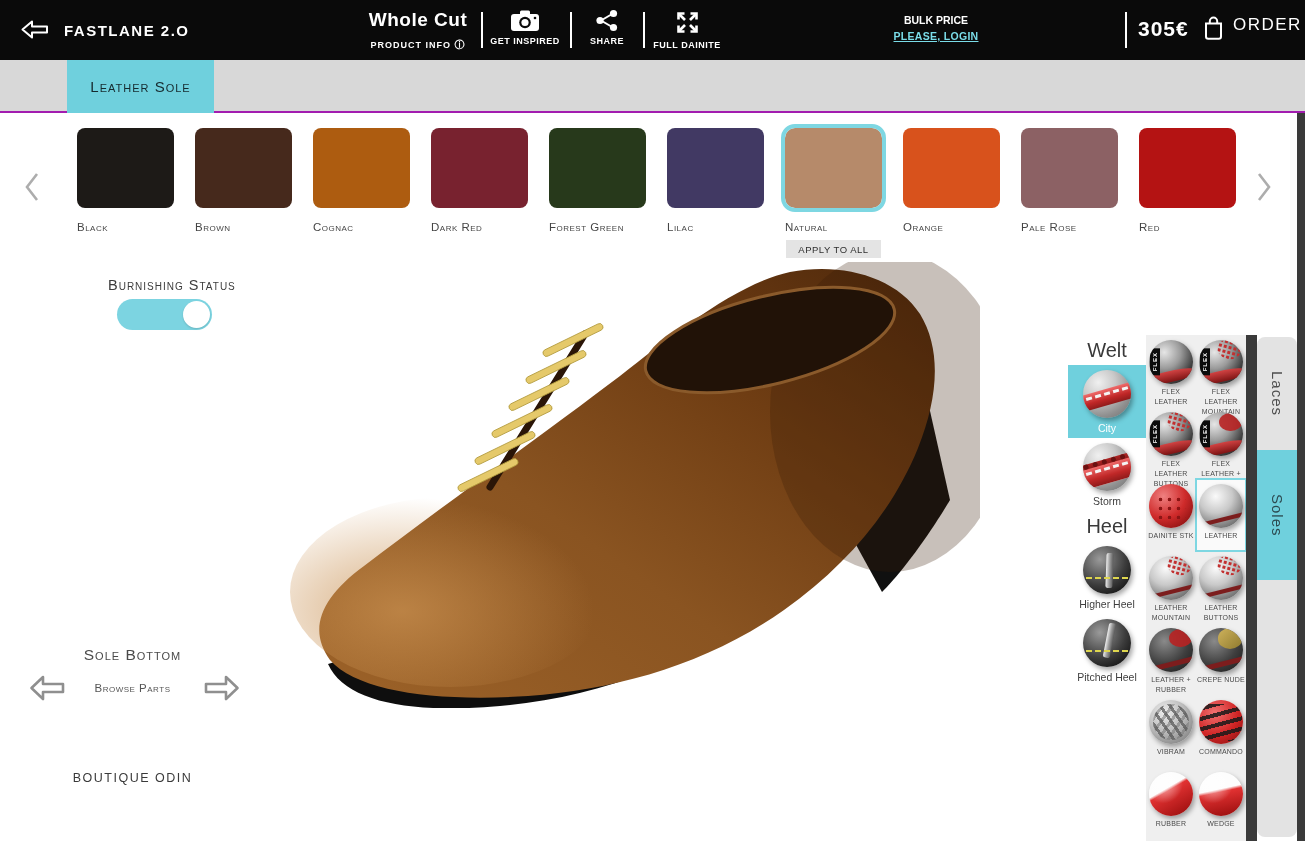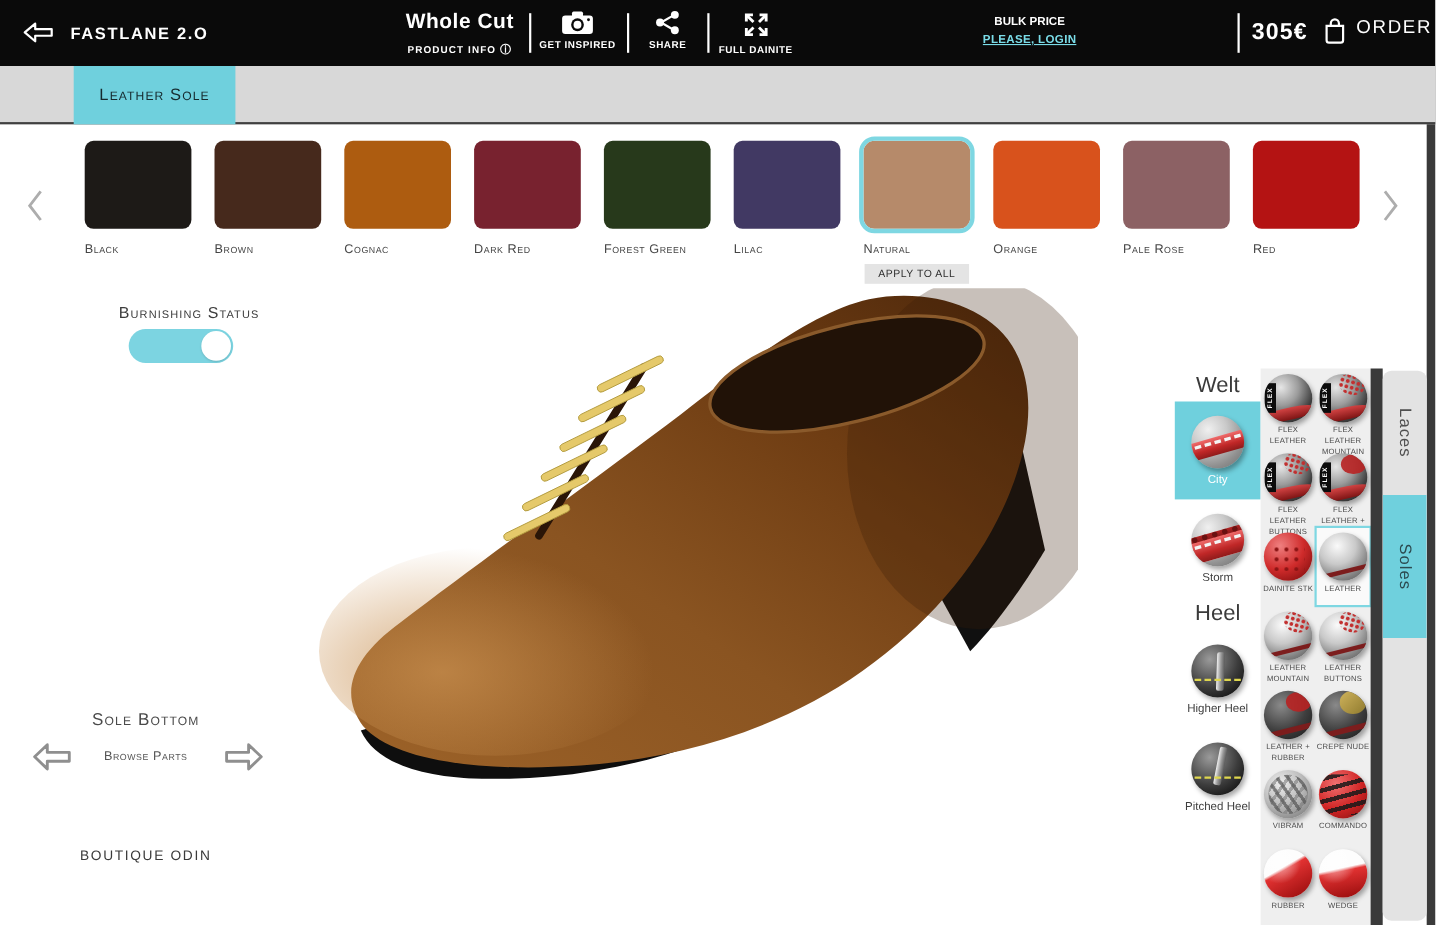--- a/index.html
+++ b/index.html
@@ -26,21 +26,21 @@
   .tb-action { position:absolute; top:9px; display:flex; flex-direction:column; align-items:center; gap:4px;
                background:none; border:none; color:#fff; font-size:9px; font-weight:bold; letter-spacing:.5px; }
   .a-inspired{left:486px; width:78px} .a-share{left:580px; width:54px} .a-full{left:650px; width:74px}
   .bulk { position:absolute; left:878px; top:13px; width:116px; text-align:center; font-size:10.5px; font-weight:bold; line-height:1.5; }
   .bulk-login { background:none; border:none; color:#7adce8; font-size:10.5px; font-weight:bold; text-decoration:underline; letter-spacing:.3px; }
   .price { position:absolute; left:1138px; top:17px; font-size:21px; font-weight:bold; letter-spacing:1px; }
   .order-btn { position:absolute; left:1203px; top:15px; display:flex; align-items:flex-start; gap:9px;
                background:none; border:none; color:#fff; font-size:17px; letter-spacing:1.5px; }
 
   
-  .ptabs { position:absolute; left:0; top:60px; width:1305px; height:53px; background:#d8d8d8; border-bottom:2px solid #404040; z-index:10; }
+  .ptabs { position:absolute; left:0; top:60px; width:1305px; height:53px; background:#d8d8d8; border-bottom:2px solid #a21caf; z-index:10; }
   .ptab-active { position:absolute; left:67px; top:0; width:147px; height:53px; background:#6fd0dd; border:none;
                  font-variant:small-caps; font-size:15px; letter-spacing:1px; color:#162a2e; }
   .chev { position:absolute; background:none; border:none; }
   .chev svg { display:block; }
   .chev-tab-left { left:22px; top:73px; }
   .chev-tab-right { left:1258px; top:73px; }
   .chev-sw-left { left:24px; top:172px; }
   .chev-sw-right { left:1256px; top:172px; }
 
   
@@ -65,21 +65,21 @@
   .sb-browse { position:absolute; left:60px; top:682px; width:145px; text-align:center; font-variant:small-caps;
                font-size:11.5px; color:#555; letter-spacing:.5px; }
   .sb-prev { position:absolute; left:28px; top:674px; background:none; border:none; }
   .sb-next { position:absolute; left:203px; top:674px; background:none; border:none; }
   .boutique { position:absolute; left:50px; top:771px; width:165px; text-align:center; font-size:12.5px; color:#3a3a3a; letter-spacing:1.5px; }
 
   
   .welt-col { position:absolute; left:1068px; top:335px; width:78px; height:506px; background:#fff;
               display:flex; flex-direction:column; align-items:center; }
   .panel-title { width:78px; height:30px; line-height:30px; text-align:center; font-size:20px; font-weight:300; color:#3a3a3a; }
-  .opt { width:78px; height:89px; display:flex; flex-direction:column; align-items:center; justify-content:center; gap:4px;
+  .opt { width:78px; height:73px; display:flex; flex-direction:column; align-items:center; justify-content:center; gap:4px;
          background:transparent; border:none; font-size:10.5px; color:#3f3f3f; }
   .opt.sel { background:#6fd0dd; color:#fff; }
 
   
   .circ { position:relative; overflow:hidden; width:44px; height:44px; border-radius:50%;
           box-shadow:2px 3px 5px rgba(0,0,0,.35); flex:none; }
   .circ.lg { width:48px; height:48px; }
 
   .welt-city,.welt-country,.welt-storm { background:radial-gradient(circle at 32% 26%, #f0f0f0, #c9c9c9 35%, #8f8f8f 70%, #6a6a6a); }
   .welt-city::before,.welt-country::before,.welt-storm::before { content:""; position:absolute; left:-15%; top:40%; width:130%; height:34%;

